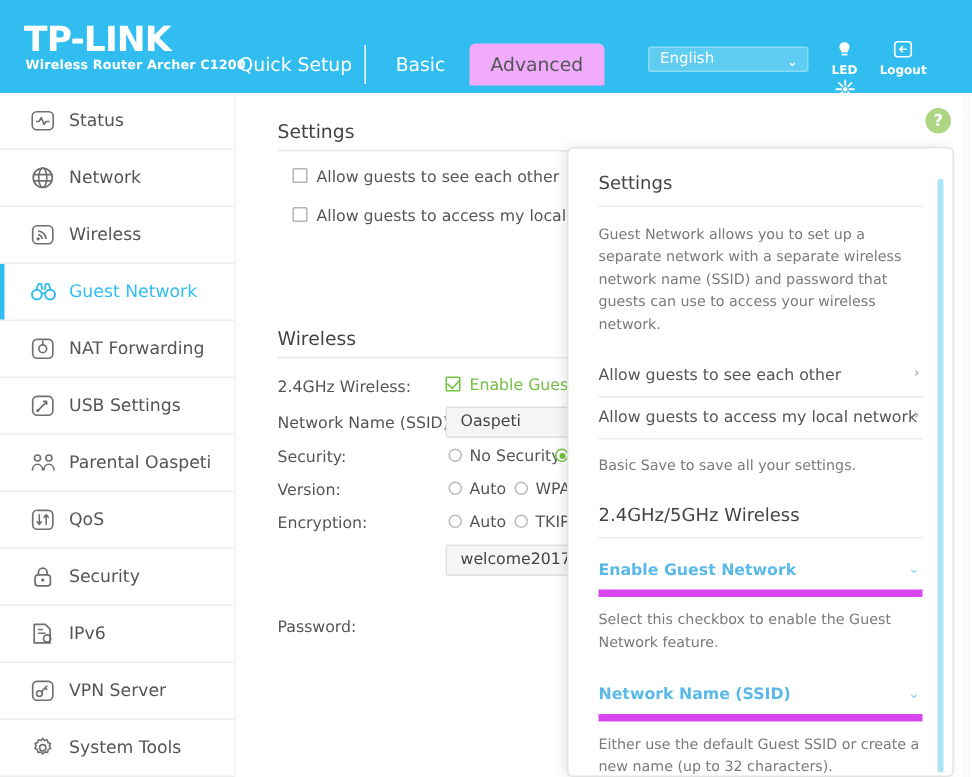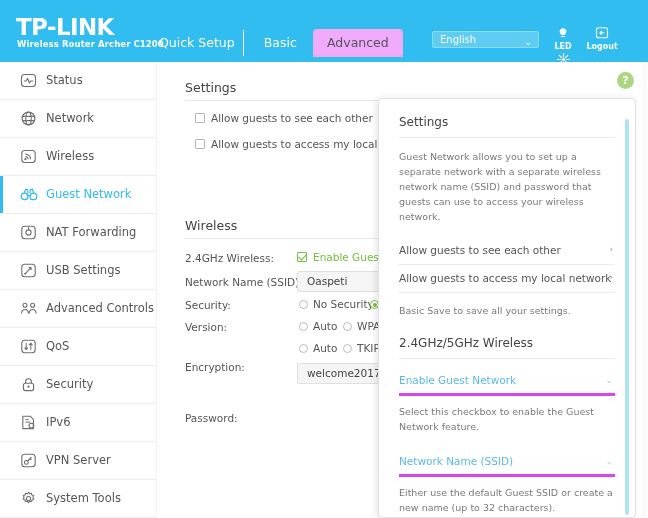--- a/index.html
+++ b/index.html
@@ -158,21 +158,21 @@
     border-bottom: 1px solid #ebebeb; position: relative; cursor: pointer;
   }
   .help-row .ch { position: absolute; right: 2px; top: 7px; color: #999999; font-size: 9px; }
   .help-note { font-size: 9.5px; color: #7a7a7a; margin-top: 12px; }
   .help-h2 {
     font-size: 12px; color: #444444; padding-bottom: 8px;
     border-bottom: 1px solid #ebebeb; margin: 20px 0 10px 0;
   }
   .help-link {
     font-size: 10.5px; color: #5bb9e8; padding: 5px 0 7px 0;
-    border-bottom: 3px solid #d946ef; position: relative; cursor: pointer;
+    border-bottom: 5px solid #d946ef; position: relative; cursor: pointer; font-weight: bold;
   }
   .help-link .dch { position: absolute; right: 2px; top: 6px; color: #9fd4ec; font-size: 9px; }
   .help-desc { font-size: 9.5px; color: #7a7a7a; line-height: 15px; margin: 8px 0 16px 0; }
   .help-scroll {
     position: absolute; right: 6px; top: 20px; width: 4px; height: 396px;
     background: #aee3f5; border-radius: 2px; cursor: pointer;
   }
   .pg-scroll {
     position: absolute; right: 1px; top: 62px; width: 5px; height: 456px;
     background: #fafafa;
@@ -299,21 +299,21 @@
     </div>
 
     <div class="side-item">
       <span class="ico">
         <svg width="18" height="17" viewBox="0 0 18 17">
             <circle cx="5" cy="5.3" r="2" fill="none" stroke="currentColor" stroke-width="1.1"></circle>
             <circle cx="12.6" cy="5.3" r="2" fill="none" stroke="currentColor" stroke-width="1.1"></circle>
             <path d="M1.6 13.6c0-2.4 1.5-4.1 3.4-4.1s3.4 1.7 3.4 4.1M9.2 13.6c0-2.4 1.5-4.1 3.4-4.1s3.4 1.7 3.4 4.1" fill="none" stroke="currentColor" stroke-width="1.1"></path>
           </svg>
       </span>
-      <span class="txt">Advanced Controls</span>
+      <span class="txt">Parental Oaspeti</span>
     </div>
 
     <div class="side-item">
       <span class="ico">
         <svg width="17" height="17" viewBox="0 0 17 17">
             <rect x="1.8" y="2.2" width="13.4" height="12.6" rx="3" fill="none" stroke="currentColor" stroke-width="1.1"></rect>
             <path d="M6.2 5.2v6.4M6.2 11.6l-1.4-1.7M6.2 11.6l1.4-1.7M10.8 11.6V5.2M10.8 5.2l-1.4 1.7M10.8 5.2l1.4 1.7" fill="none" stroke="currentColor" stroke-width="1.05" stroke-linecap="round" stroke-linejoin="round"></path>
           </svg>
       </span>
       <span class="txt">QoS</span>
@@ -395,21 +395,21 @@
     </div>
 
     <div class="flabel" style="left:28px; top:259px;">Version:</div>
     <div class="radio-opt" style="left:142px; top:258px;">
       <span class="rdo"></span><span>Auto</span>
     </div>
     <div class="radio-opt" style="left:186px; top:258px;">
       <span class="rdo"></span><span>WPA-</span>
     </div>
 
-    <div class="flabel" style="left:28px; top:299px;">Encryption:</div>
+    <div class="flabel" style="left:28px; top:281px;">Encryption:</div>
     <div class="radio-opt" style="left:142px; top:280px;">
       <span class="rdo"></span><span>Auto</span>
     </div>
     <div class="radio-opt" style="left:186px; top:280px;">
       <span class="rdo"></span><span>TKIP</span>
     </div>
 
     <div class="flabel" style="left:28px; top:306px;margin-top:44px;">Password:</div>
     <div class="finput" style="left:140px; top:301px; width:165px;">welcome2017</div>
   </div>

